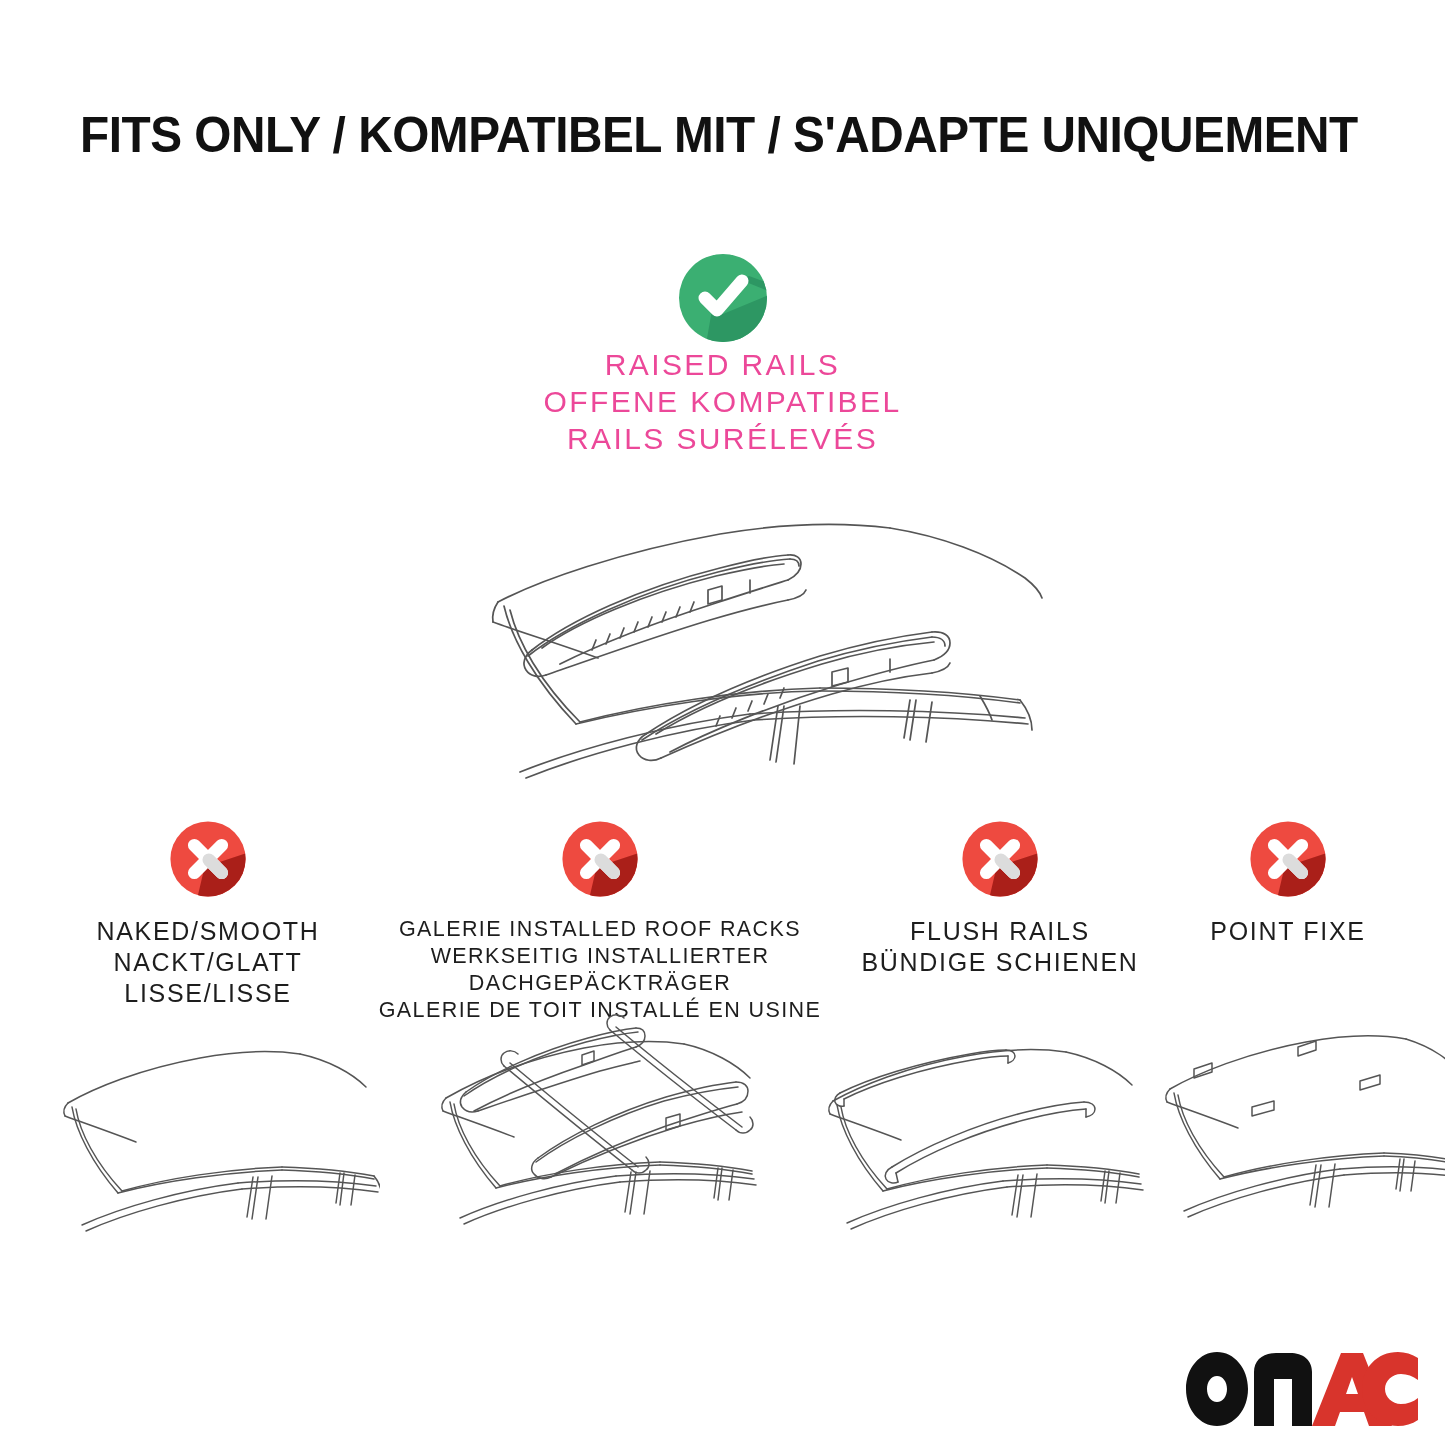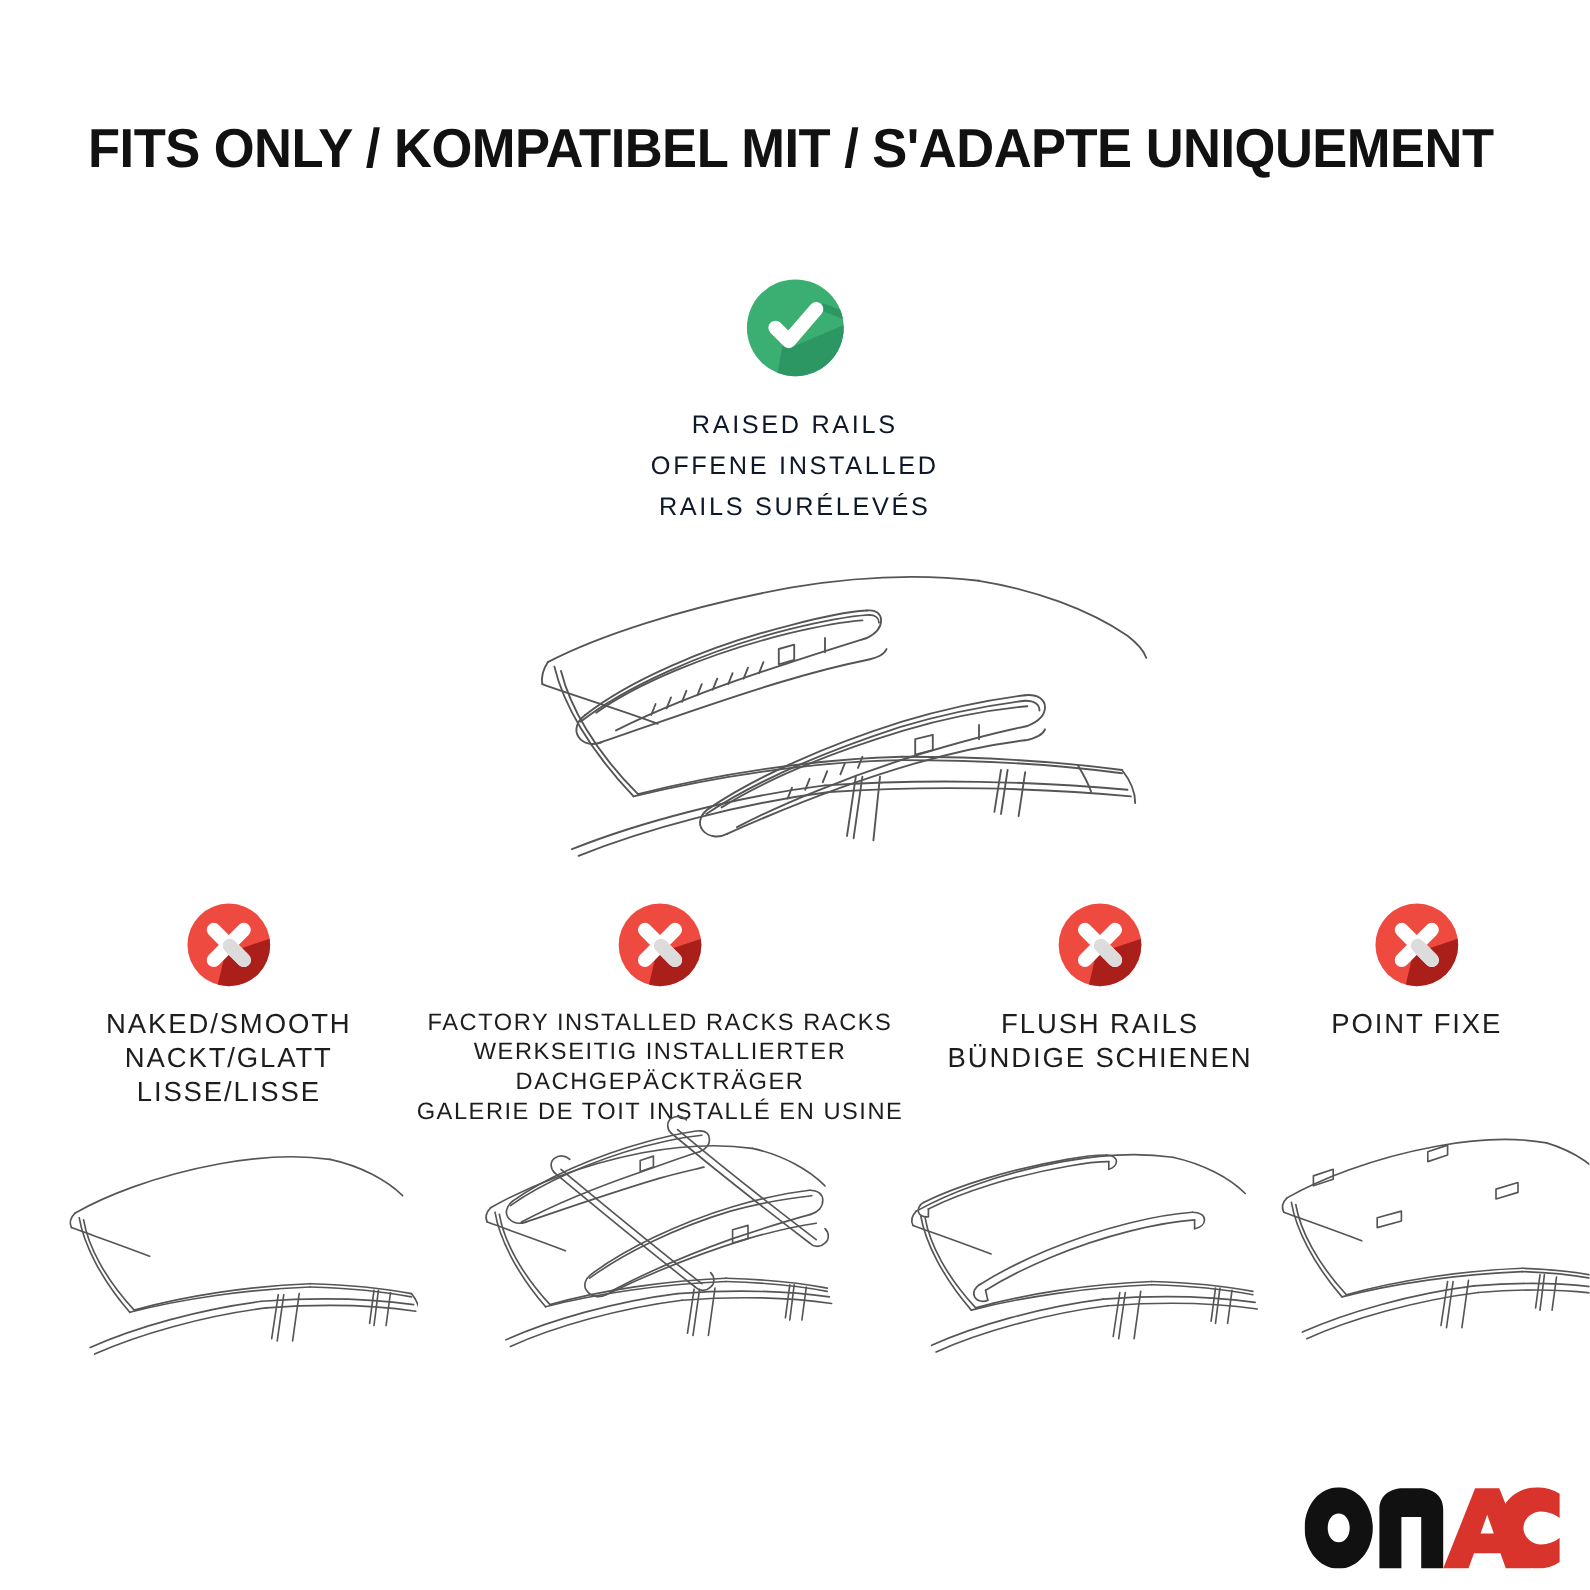--- a/index.html
+++ b/index.html
@@ -31,27 +31,26 @@
   
   .fits-block{
     position:absolute;
     left:0; top:250px; width:1445px;
     text-align:center;
   }
   .icon-wrap{position:relative;width:96px;height:96px;margin:0 auto;}
   .icon-wrap svg{display:block;width:96px;height:96px;}
 
   .rails-labels{
-    margin-top:22px;
     font-family:"Liberation Sans", sans-serif;
     font-weight:300;
-    font-size:23px;
+    font-size:30px;
     line-height:37px;
     letter-spacing:2.4px;
-    color:#0f172a;
+    color:#ec4899;
   }
   .rails-labels div{white-space:nowrap;}
 
   
   .main-art{
     position:absolute;
     left:420px; top:492px;
     width:630px; height:300px;
   }
   .main-art svg{display:block;width:630px;height:300px;}
@@ -118,21 +117,21 @@
         <g clip-path="url(#greenClip)">
           <polygon points="38,54 48,64 96,44 96,100 30,100" fill="#2D9763"></polygon>
           <polygon points="66,30 96,42 96,34 74,26" fill="#2D9763"></polygon>
         </g>
         <path d="M30 48 L42 60 L67 31" fill="none" stroke="#ffffff" stroke-width="13" stroke-linecap="round" stroke-linejoin="round"></path>
       </svg>
     </div>
 
     <div class="rails-labels">
       <div>RAISED RAILS</div>
-      <div>OFFENE INSTALLED</div>
+      <div>OFFENE KOMPATIBEL</div>
       <div>RAILS SURÉLEVÉS</div>
     </div>
   </div>
 
   <div class="main-art">
     <svg viewBox="0 0 630 300" xmlns="http://www.w3.org/2000/svg" fill="none" stroke="#555555" stroke-width="1.7" stroke-linecap="round" stroke-linejoin="round">
 
       <path d="M78 110 C120 88 200 60 300 42 C360 32 420 30 470 36"></path>
       <path d="M470 36 C520 44 570 62 605 86 C614 93 620 100 622 106"></path>
       <path d="M78 110 C74 116 72 124 73 130"></path>
@@ -268,21 +267,21 @@
           <polygon points="48,40 60,52 96,40 96,100 34,100" fill="#AA1F19"></polygon>
         </g>
         <g stroke="#ffffff" stroke-width="15" stroke-linecap="round">
           <line x1="32" y1="32" x2="64" y2="64"></line>
           <line x1="64" y1="32" x2="32" y2="64"></line>
         </g>
         <line x1="49" y1="49" x2="64" y2="64" stroke="#DCDCDC" stroke-width="15" stroke-linecap="round"></line>
       </svg>
     </div>
     <div class="col-labels">
-      <div>FACTORY INSTALLED RACKS RACKS</div>
+      <div>GALERIE INSTALLED ROOF RACKS</div>
       <div>WERKSEITIG INSTALLIERTER</div>
       <div>DACHGEPÄCKTRÄGER</div>
       <div>GALERIE DE TOIT INSTALLÉ EN USINE</div>
     </div>
   </div>
 
   <div class="art-c2">
     <svg viewBox="0 0 370 255" xmlns="http://www.w3.org/2000/svg" fill="none" stroke="#555555" stroke-width="1.5" stroke-linecap="round" stroke-linejoin="round">
 
       <path d="M48 88 C76 72 124 50 186 38 C224 31 258 30 286 34"></path>

